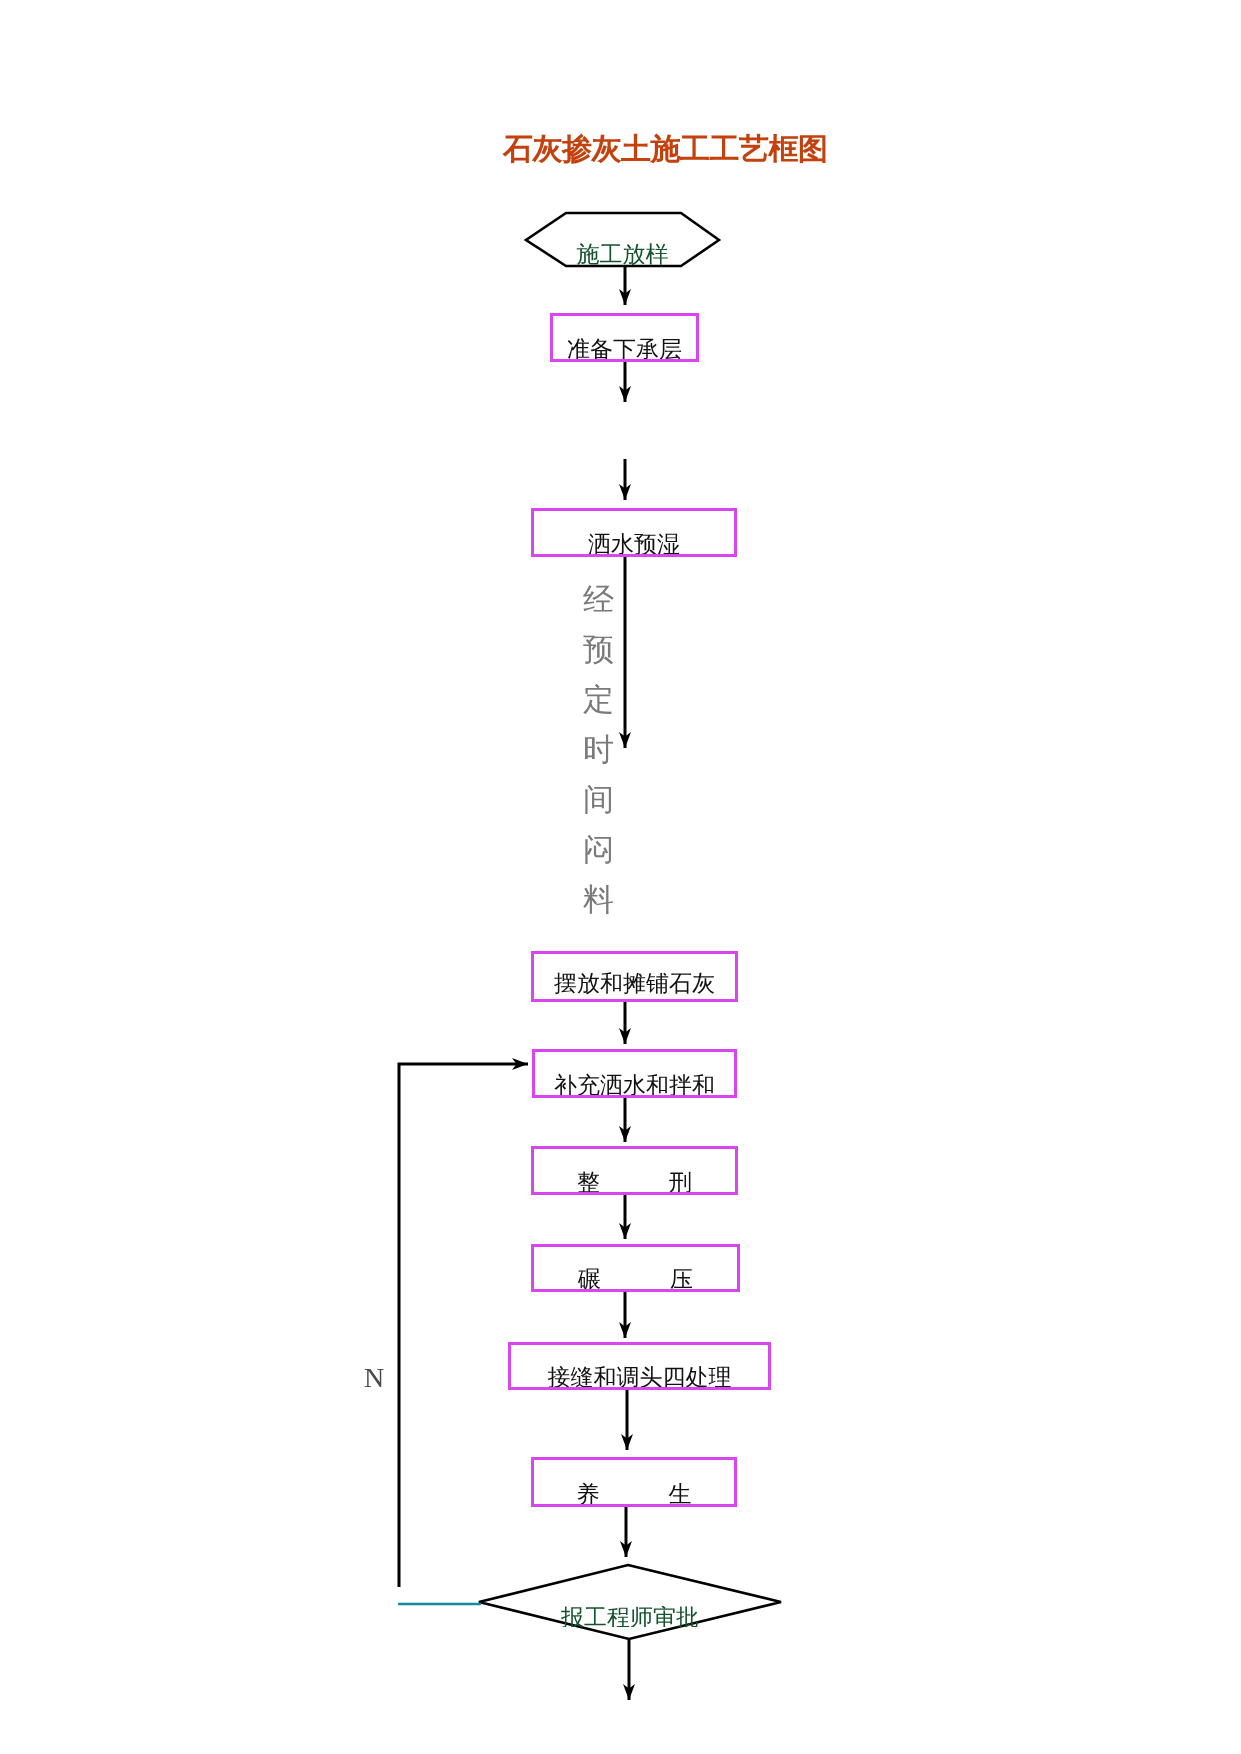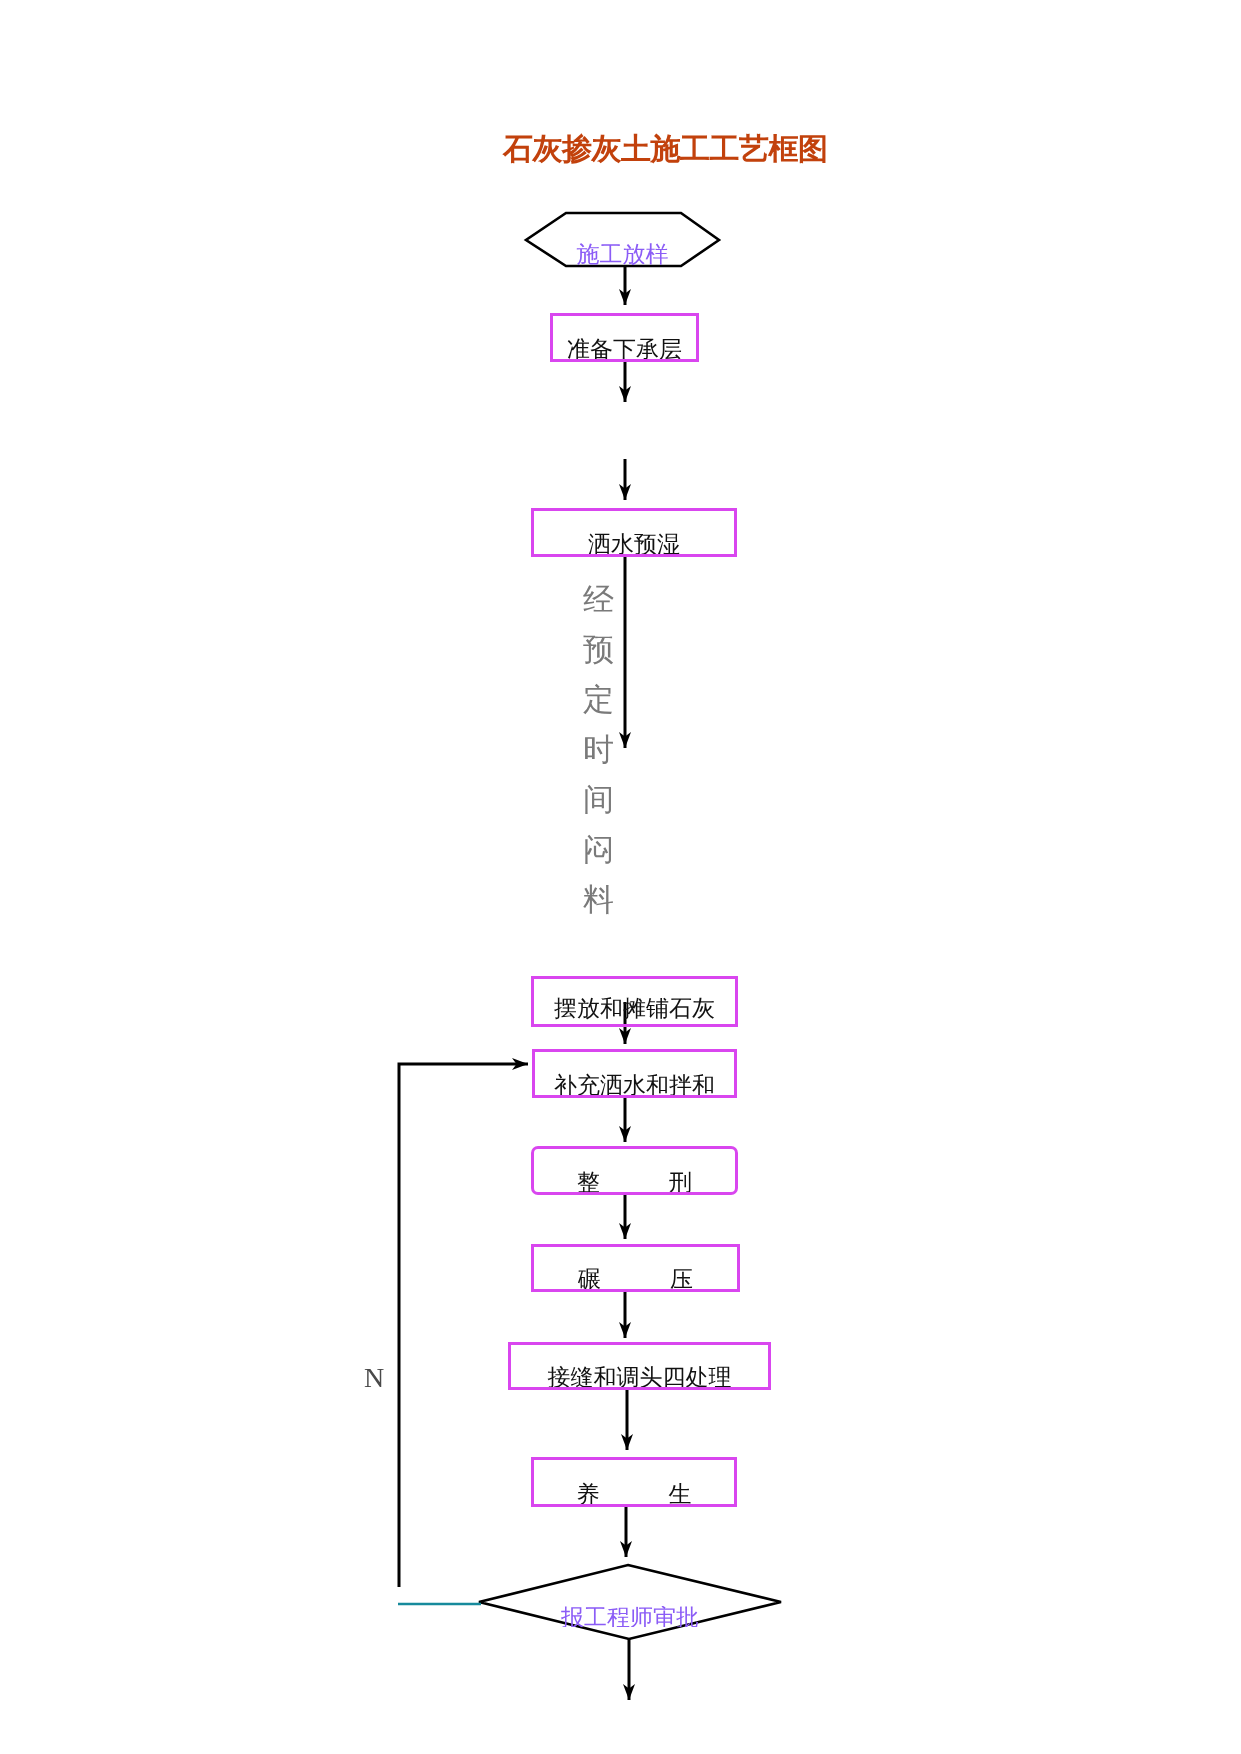--- a/index.html
+++ b/index.html
@@ -17,21 +17,21 @@
   .pbox{
     position:absolute;border:3px solid #d946ef;box-sizing:border-box;
     overflow:hidden;background:transparent;
   }
   .lbl{
     position:absolute;left:0;right:0;bottom:-2px;text-align:center;
     font-size:23px;line-height:23px;white-space:pre;color:#111;
   }
   .freelbl{
     position:absolute;overflow:hidden;text-align:center;
-    font-size:23px;line-height:23px;white-space:pre;color:#8b5cf6;
+    font-size:23px;line-height:23px;white-space:pre;color:#14532d;
   }
   #vtext{
     position:absolute;left:583px;top:575px;width:25px;height:352px;
     font-size:31px;line-height:50px;color:#7a7a7a;
     word-break:break-all;text-align:center;
   }
   #nlabel{
     position:absolute;left:364px;top:1364px;
     font-family:"Liberation Serif", serif;font-size:28px;line-height:28px;
     color:#4a4a4a;
@@ -76,29 +76,29 @@
 
   <div class="pbox" style="left:550px;top:313px;width:149px;height:49px;">
     <div class="lbl">准备下承层</div>
   </div>
 
 
   <div class="pbox" style="left:531px;top:508px;width:206px;height:49px;">
     <div class="lbl">洒水预湿</div>
   </div>
 
-  <div class="pbox" style="left:531px;top:951px;width:207px;height:51px;margin-top:25px;">
+  <div class="pbox" style="left:531px;top:951px;width:207px;height:51px;">
     <div class="lbl" style="bottom:4px;">摆放和摊铺石灰</div>
   </div>
 
   <div class="pbox" style="left:532px;top:1049px;width:205px;height:49px;">
     <div class="lbl">补充洒水和拌和</div>
   </div>
 
-  <div class="pbox" style="left:531px;top:1146px;width:207px;height:49px;border-radius:7px;">
+  <div class="pbox" style="left:531px;top:1146px;width:207px;height:49px;">
     <div class="lbl">整　　　刑</div>
   </div>
 
   <div class="pbox" style="left:531px;top:1244px;width:209px;height:48px;padding-left:20px;">
     <div class="lbl">碾　　　压</div>
   </div>
 
   <div class="pbox" style="left:508px;top:1342px;width:263px;height:48px;">
     <div class="lbl">接缝和调头四处理</div>
   </div>

